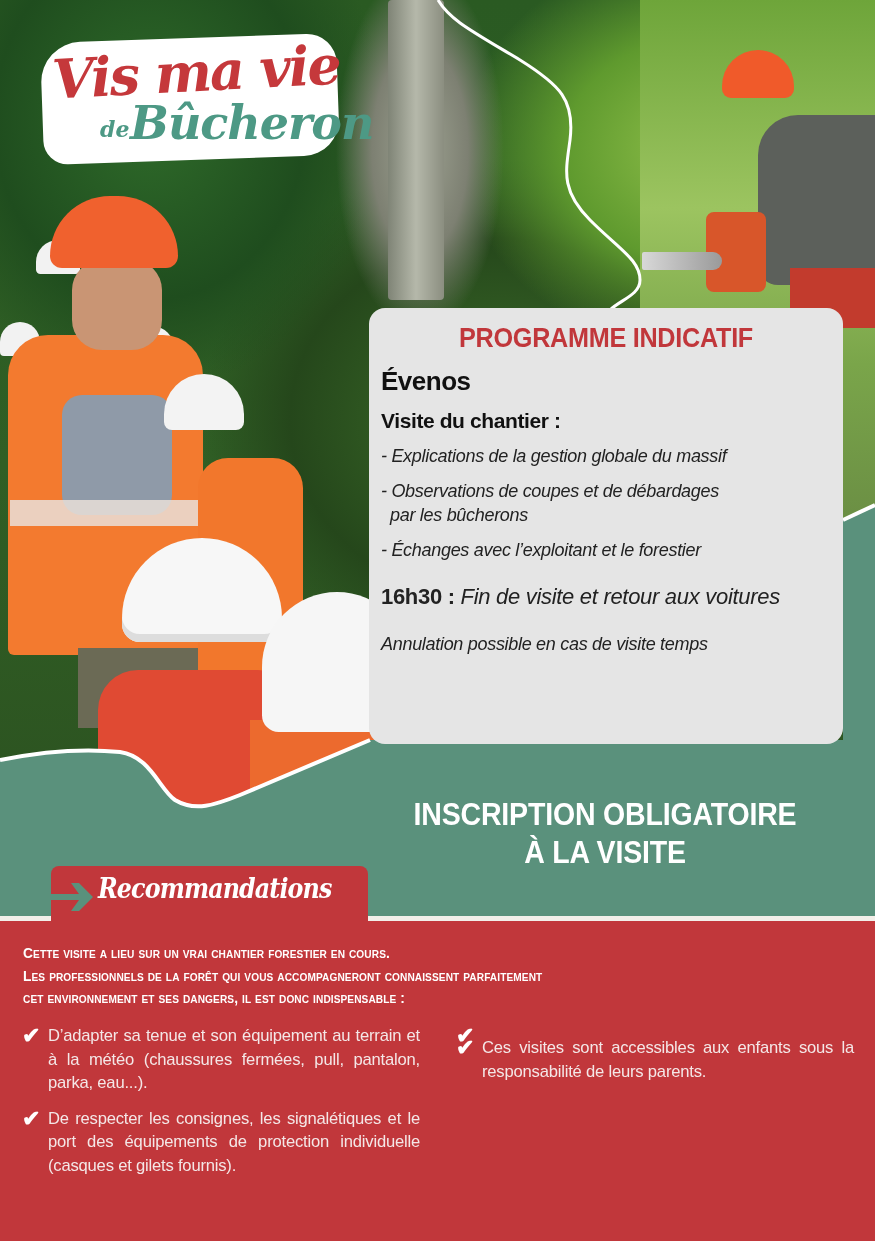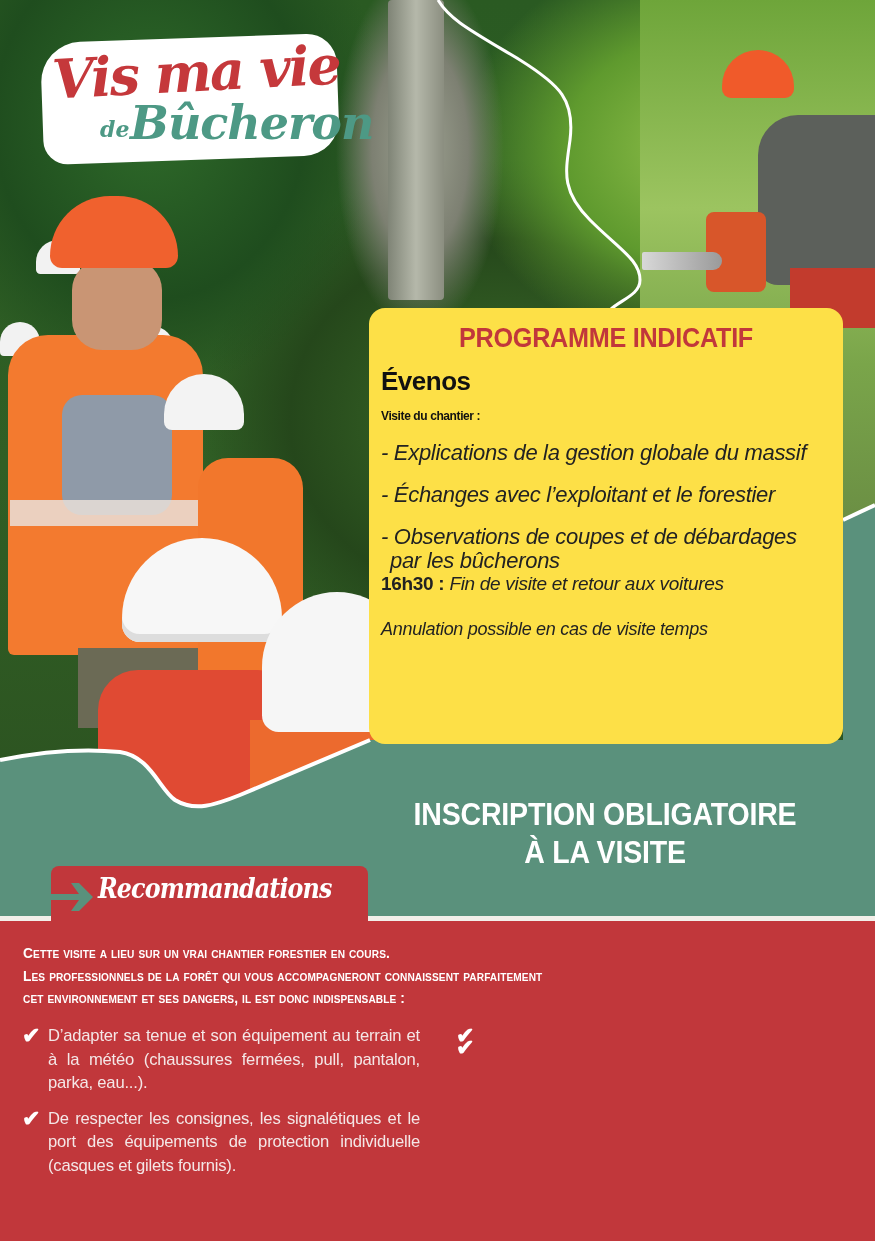--- a/index.html
+++ b/index.html
@@ -52,30 +52,30 @@
 
   
   .logo { position: absolute; left: 42px; top: 38px; width: 300px; height: 125px; }
   .logo-bg { position: absolute; left: 0; top: 0; width: 296px; height: 122px; background: #fff; border-radius: 40px 30px 36px 24px; transform: rotate(-2deg); }
   .logo-line1 { position: absolute; left: 10px; top: 2px; font-family: "DejaVu Serif", serif; font-style: italic; font-weight: bold;
     font-size: 54px; color: #c5383b; letter-spacing: -2px; transform: rotate(-3deg); white-space: nowrap; }
   .logo-de { position: absolute; left: 58px; top: 78px; font-family: "DejaVu Serif", serif; font-style: italic; font-weight: bold; font-size: 22px; color: #4d9985; }
   .logo-line2 { position: absolute; left: 88px; top: 58px; font-family: "DejaVu Serif", serif; font-style: italic; font-weight: bold; font-size: 46px; color: #4d9985; letter-spacing: -1px; white-space: nowrap; }
 
   
-  .program-card { position: absolute; left: 369px; top: 308px; width: 474px; height: 436px; background: #fde047; border-radius: 16px; padding: 14px 12px 0 12px; }
+  .program-card { position: absolute; left: 369px; top: 308px; width: 474px; height: 436px; background: #e5e5e5; border-radius: 16px; padding: 14px 12px 0 12px; }
   .program-title { text-align: center; font-family: "Liberation Sans", sans-serif; font-weight: bold; font-size: 28px; color: #c1373b; letter-spacing: -.3px; transform: scaleX(0.9); margin-top: 0; }
   .program-city { text-align: left; font-weight: bold; font-size: 26px; color: #111; margin-top: 12px; letter-spacing: -.5px; }
   .meet { margin-top: 14px; font-weight: bold; font-size: 17.5px; color: #111; letter-spacing: -.4px; line-height: 24px; }
   .meet .time { display: inline; }
   .meet .addr2 { padding-left: 72px; display: block; }
-  .site-head { margin-top: 12px; font-weight: bold; font-size: 12px; color: #111; letter-spacing: -.4px; }
-  .site-item { font-style: italic; font-size: 22px; color: #222; margin-top: 18px; line-height: 24px; letter-spacing: -.3px; }
+  .site-head { margin-top: 12px; font-weight: bold; font-size: 21px; color: #111; letter-spacing: -.4px; }
+  .site-item { font-style: italic; font-size: 18px; color: #222; margin-top: 11px; line-height: 24px; letter-spacing: -.3px; }
   .site-item .cont { display: block; padding-left: 9px; }
-  .end-line { font-size: 19px; color: #222; letter-spacing: -.3px; }
+  .end-line { margin-top: 22px; font-size: 22px; color: #222; letter-spacing: -.3px; }
   .end-line .t { font-weight: bold; font-style: normal; }
   .end-line .d { font-style: italic; }
   .cancel-note { margin-top: 24px; font-style: italic; font-size: 18px; color: #222; letter-spacing: -.3px; }
 
   
   .inscription { position: absolute; left: 370px; top: 796px; width: 470px; text-align: center; color: #fff; font-weight: bold; font-size: 31px; line-height: 38px; transform: scaleX(0.92); letter-spacing: -.2px; }
 
   
   .white-rule { position: absolute; left: 0; top: 916px; width: 875px; height: 5px; background: #f2efe9; }
   .rec-tab { position: absolute; left: 51px; top: 866px; width: 317px; height: 60px; background: #c1373b; border-radius: 8px 8px 0 0; }
@@ -142,25 +142,25 @@
 </div>
 
 <div class="program-card">
   <div class="program-title">PROGRAMME INDICATIF</div>
   <div class="program-city">Évenos</div>
   <div class="site-head">Visite du chantier :</div>
   <div class="site-item">
     <span>- Explications de la gestion globale du massif</span>
   </div>
   <div class="site-item">
-    <span>- Échanges avec l’exploitant et le forestier</span>
-  </div>
-  <div class="site-item">
     <span>- Observations de coupes et de débardages</span>
     <span class="cont">par les bûcherons</span>
+  </div>
+  <div class="site-item">
+    <span>- Échanges avec l’exploitant et le forestier</span>
   </div>
   <div class="end-line">
     <span class="t">16h30 :</span>
     <span class="d">Fin de visite et retour aux voitures</span>
   </div>
   <div class="cancel-note">Annulation possible en cas de visite temps</div>
 </div>
 
 <div class="inscription">
   <div>INSCRIPTION OBLIGATOIRE</div>
@@ -191,14 +191,15 @@
     <span>De respecter les consignes, les signalétiques et le port des équipements de protection individuelle (casques et gilets fournis).</span>
   </div>
 </div>
 
 <div class="col col-right">
   <div class="rec-item">
     <span class="chk">✔</span>
   </div>
   <div class="rec-item" style="margin-top:10px;">
     <span class="chk">✔</span>
+    <span>Ces visites sont accessibles aux enfants sous la responsabilité de leurs parents.</span>
   </div>
 </div>
 
 </body></html>

